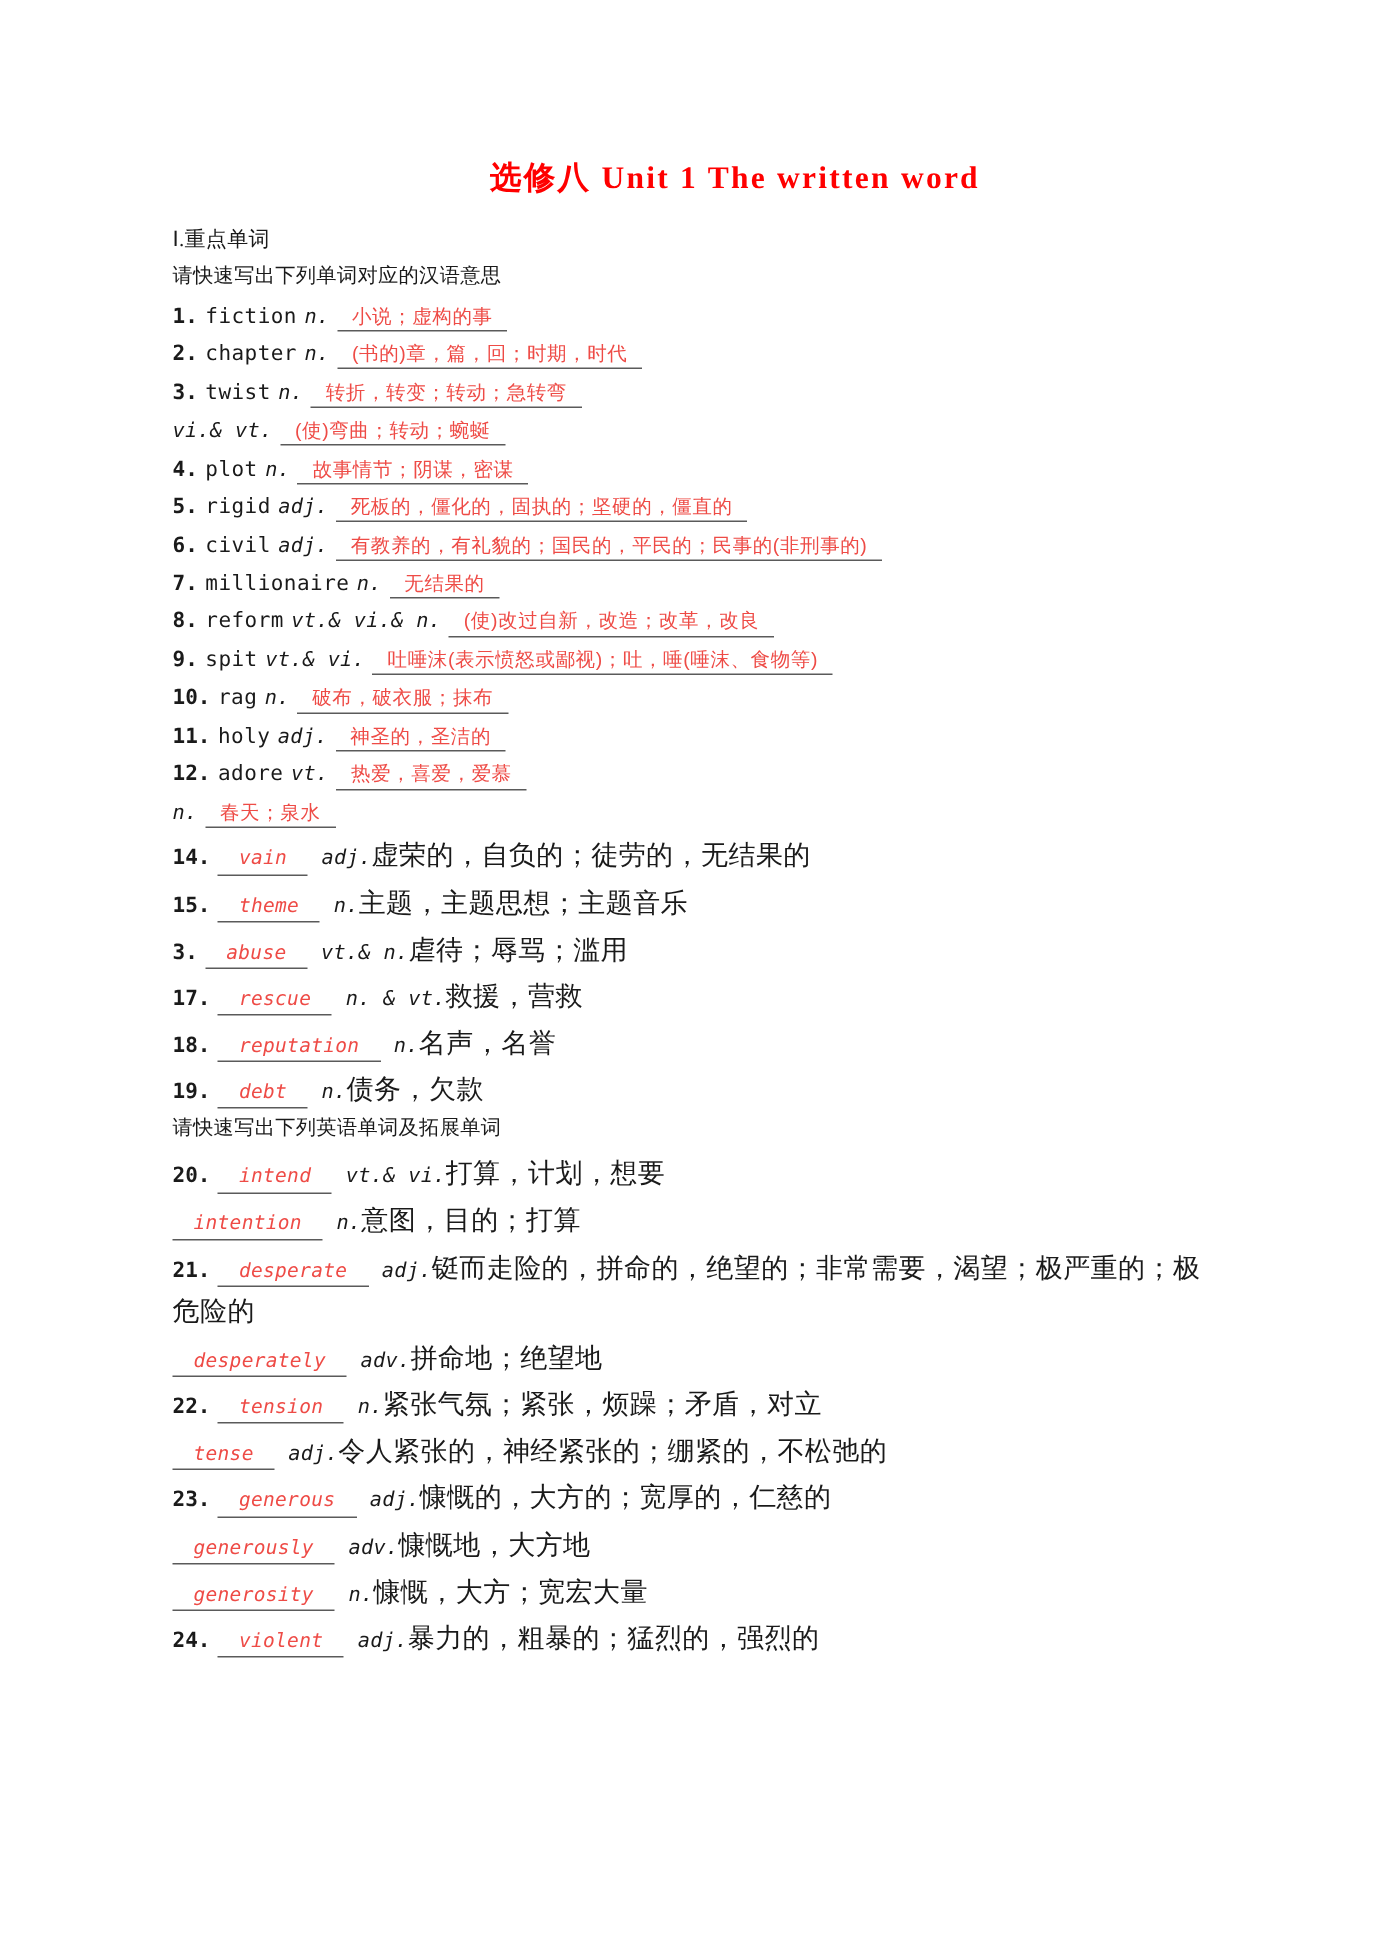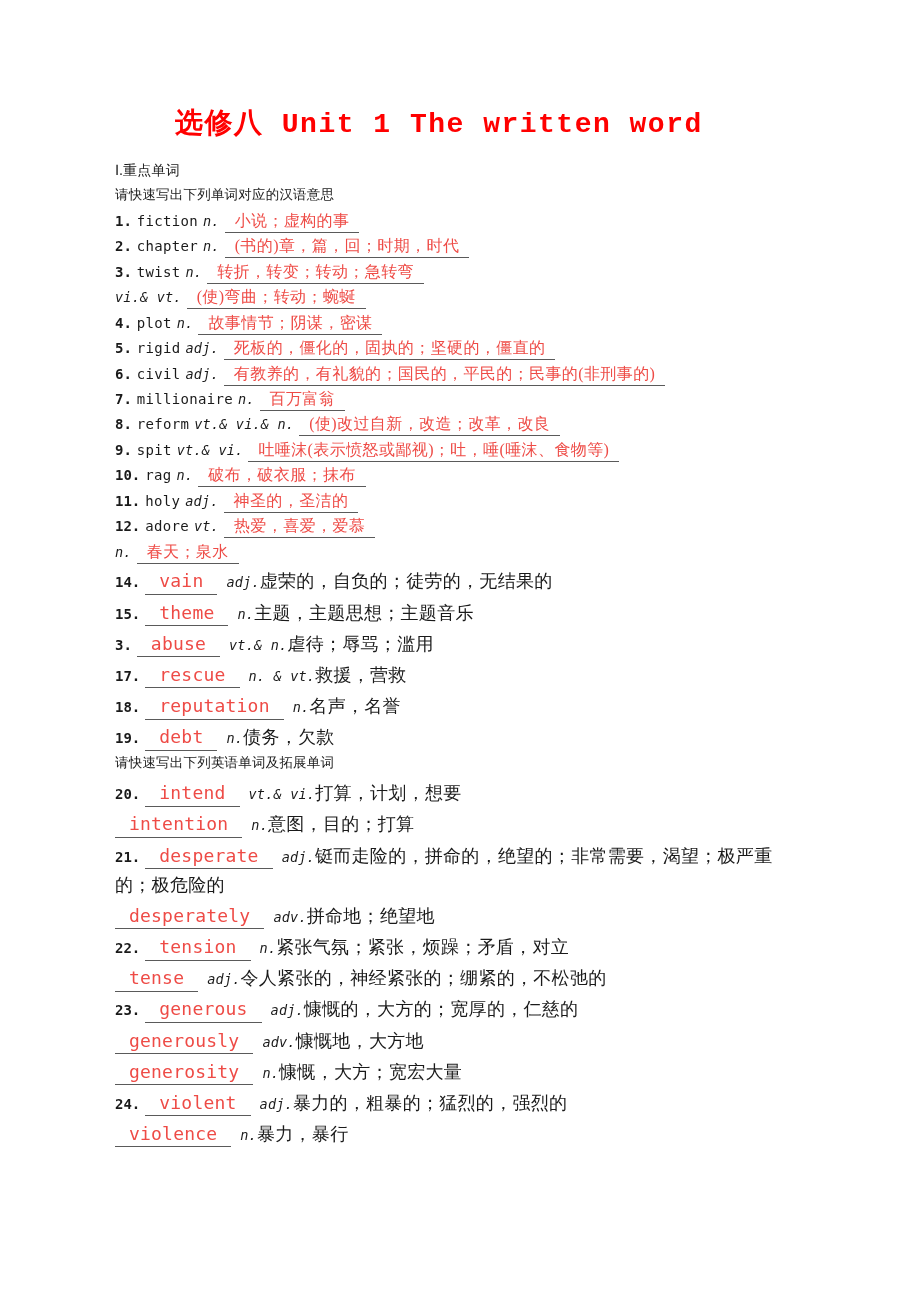--- a/index.html
+++ b/index.html
@@ -19,24 +19,25 @@
     position: relative;
     width: 920px;
     height: 1302px;
     box-sizing: border-box;
     padding: 104px 115px 0 115px;
   }
 
   
   .doc-title {
     color: #ff0000;
-    font-family: Liberation Mono, monospace;
-    font-size: 28px;
+    font-family: Liberation Serif, serif;
+    font-size: 21px;
     font-weight: bold;
     letter-spacing: 1.5px;
+    text-align: center;
     margin: 0 0 18px 0;
     padding-left: 60px;
     white-space: nowrap;
   }
 
   
   .sec-head {
     font-family: "DejaVu Sans", "Liberation Sans", sans-serif;
     font-size: 13.5px;
     color: #1a1a1a;
@@ -84,30 +85,31 @@
 
   
   .ans {
     color: #ee4b46;
     border-bottom: 1px solid #5a5a5a;
     padding: 0 10px 1px 10px;
     display: inline-block;
     line-height: 1.25;
   }
   .ans.zh {
-    font-family: Liberation Serif, serif;
-    font-size: 16px;
+    font-family: Liberation Sans, sans-serif;
+    font-size: 13px;
     letter-spacing: 0.4px;
     text-align: right;
   }
   .ans.en {
     font-family: "DejaVu Sans Mono", "Liberation Mono", monospace;
-    font-size: 18px;
+    font-size: 13px;
     padding: 0 14px 1px 14px;
     letter-spacing: 0.2px;
+    font-style: italic;
   }
 
   
   .zh {
     font-family: "DejaVu Sans", "Liberation Sans", sans-serif;
     font-size: 18px;
     letter-spacing: 0.3px;
   }
 
   .sp { display: inline-block; width: 5px; }
@@ -125,21 +127,21 @@
   <div class="sec-head">请快速写出下列单词对应的汉语意思</div>
 
   <div id="group-a">
       <div class="entry"><span class="num">1.</span><span class="sp"></span><span class="word">fiction</span><span class="sp"></span><span class="pos">n.</span><span class="sp"></span><span class="ans zh">小说；虚构的事</span></div>
       <div class="entry"><span class="num">2.</span><span class="sp"></span><span class="word">chapter</span><span class="sp"></span><span class="pos">n.</span><span class="sp"></span><span class="ans zh">(书的)章，篇，回；时期，时代</span></div>
       <div class="entry"><span class="num">3.</span><span class="sp"></span><span class="word">twist</span><span class="sp"></span><span class="pos">n.</span><span class="sp"></span><span class="ans zh">转折，转变；转动；急转弯</span></div>
       <div class="entry cont"><span class="pos">vi.&amp; vt.</span><span class="sp"></span><span class="ans zh">(使)弯曲；转动；蜿蜒</span></div>
       <div class="entry"><span class="num">4.</span><span class="sp"></span><span class="word">plot</span><span class="sp"></span><span class="pos">n.</span><span class="sp"></span><span class="ans zh">故事情节；阴谋，密谋</span></div>
       <div class="entry"><span class="num">5.</span><span class="sp"></span><span class="word">rigid</span><span class="sp"></span><span class="pos">adj.</span><span class="sp"></span><span class="ans zh">死板的，僵化的，固执的；坚硬的，僵直的</span></div>
       <div class="entry"><span class="num">6.</span><span class="sp"></span><span class="word">civil</span><span class="sp"></span><span class="pos">adj.</span><span class="sp"></span><span class="ans zh">有教养的，有礼貌的；国民的，平民的；民事的(非刑事的)</span></div>
-      <div class="entry"><span class="num">7.</span><span class="sp"></span><span class="word">millionaire</span><span class="sp"></span><span class="pos">n.</span><span class="sp"></span><span class="ans zh">百万富翁</span></div>
+      <div class="entry"><span class="num">7.</span><span class="sp"></span><span class="word">millionaire</span><span class="sp"></span><span class="pos">n.</span><span class="sp"></span><span class="ans zh">无结果的</span></div>
       <div class="entry"><span class="num">8.</span><span class="sp"></span><span class="word">reform</span><span class="sp"></span><span class="pos">vt.&amp; vi.&amp; n.</span><span class="sp"></span><span class="ans zh">(使)改过自新，改造；改革，改良</span></div>
       <div class="entry"><span class="num">9.</span><span class="sp"></span><span class="word">spit</span><span class="sp"></span><span class="pos">vt.&amp; vi.</span><span class="sp"></span><span class="ans zh">吐唾沫(表示愤怒或鄙视)；吐，唾(唾沫、食物等)</span></div>
       <div class="entry"><span class="num">10.</span><span class="sp"></span><span class="word">rag</span><span class="sp"></span><span class="pos">n.</span><span class="sp"></span><span class="ans zh">破布，破衣服；抹布</span></div>
       <div class="entry"><span class="num">11.</span><span class="sp"></span><span class="word">holy</span><span class="sp"></span><span class="pos">adj.</span><span class="sp"></span><span class="ans zh">神圣的，圣洁的</span></div>
       <div class="entry"><span class="num">12.</span><span class="sp"></span><span class="word">adore</span><span class="sp"></span><span class="pos">vt.</span><span class="sp"></span><span class="ans zh">热爱，喜爱，爱慕</span></div>
       <div class="entry cont"><span class="pos">n.</span><span class="sp"></span><span class="ans zh">春天；泉水</span></div>
     </div>
 
 
   <div id="group-b">
@@ -157,16 +159,15 @@
       <div class="entry"><span class="num">20.</span><span class="sp"></span><span class="ans en">intend</span><span class="sp-wide"></span><span class="pos">vt.&amp; vi.</span><span class="zh">打算，计划，想要</span></div>
       <div class="entry cont"><span class="ans en">intention</span><span class="sp-wide"></span><span class="pos">n.</span><span class="zh">意图，目的；打算</span></div>
       <div class="entry"><span class="num">21.</span><span class="sp"></span><span class="ans en">desperate</span><span class="sp-wide"></span><span class="pos">adj.</span><span class="zh">铤而走险的，拼命的，绝望的；非常需要，渴望；极严重的；极危险的</span></div>
       <div class="entry cont"><span class="ans en">desperately</span><span class="sp-wide"></span><span class="pos">adv.</span><span class="zh">拼命地；绝望地</span></div>
       <div class="entry"><span class="num">22.</span><span class="sp"></span><span class="ans en">tension</span><span class="sp-wide"></span><span class="pos">n.</span><span class="zh">紧张气氛；紧张，烦躁；矛盾，对立</span></div>
       <div class="entry cont"><span class="ans en">tense</span><span class="sp-wide"></span><span class="pos">adj.</span><span class="zh">令人紧张的，神经紧张的；绷紧的，不松弛的</span></div>
       <div class="entry"><span class="num">23.</span><span class="sp"></span><span class="ans en">generous</span><span class="sp-wide"></span><span class="pos">adj.</span><span class="zh">慷慨的，大方的；宽厚的，仁慈的</span></div>
       <div class="entry cont"><span class="ans en">generously</span><span class="sp-wide"></span><span class="pos">adv.</span><span class="zh">慷慨地，大方地</span></div>
       <div class="entry cont"><span class="ans en">generosity</span><span class="sp-wide"></span><span class="pos">n.</span><span class="zh">慷慨，大方；宽宏大量</span></div>
       <div class="entry"><span class="num">24.</span><span class="sp"></span><span class="ans en">violent</span><span class="sp-wide"></span><span class="pos">adj.</span><span class="zh">暴力的，粗暴的；猛烈的，强烈的</span></div>
-      <div class="entry cont"><span class="ans en">violence</span><span class="sp-wide"></span><span class="pos">n.</span><span class="zh">暴力，暴行</span></div>
     </div>
 
 </div>
 
 </body></html>

